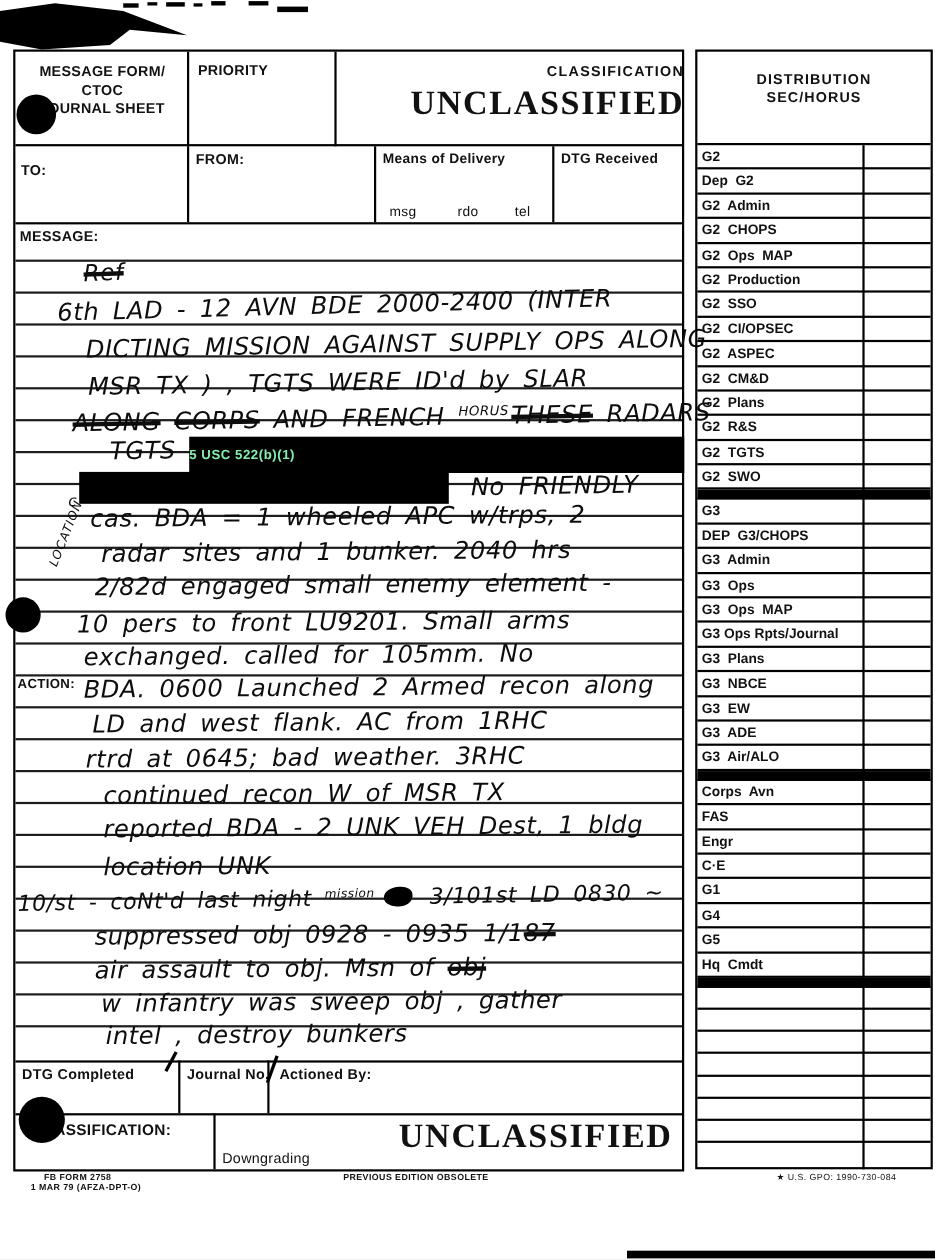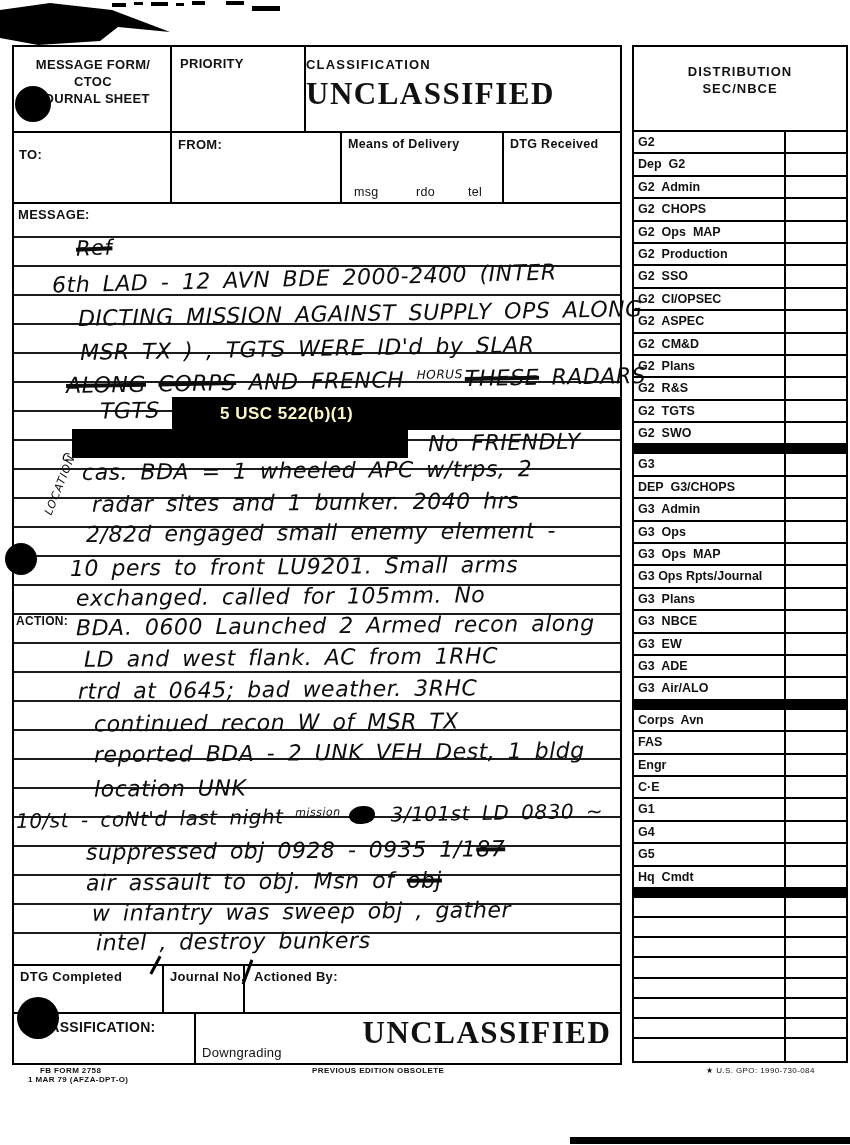--- a/index.html
+++ b/index.html
@@ -18,21 +18,21 @@
   .rule{position:absolute;left:14px;width:606px;height:1.6px;background:#1c1c1c;}
   
   .hw{position:absolute;font-family:"DejaVu Sans",sans-serif;font-style:italic;font-size:22px;
       color:#0d0d0d;white-space:nowrap;letter-spacing:.5px;word-spacing:5px;line-height:1;}
   .hw .st{text-decoration:line-through;text-decoration-thickness:3.5px;}
   .hw .sup{font-size:.55em;position:relative;top:-.65em;margin-right:2px;}
   .hw .blob{display:inline-block;width:26px;height:18px;background:#000;border-radius:55% 40% 50% 45%;margin:0 4px -2px 6px;}
   .margin-note{position:absolute;font-family:"DejaVu Sans",sans-serif;font-style:italic;font-size:11px;color:#0d0d0d;transform:rotate(-68deg);transform-origin:left top;letter-spacing:1px;}
   
   .redact{position:absolute;background:#000;}
-  .redact span{color:#fef9c3;font-weight:bold;font-size:17px;letter-spacing:.5px;line-height:33px;padding-left:48px;display:inline-block;}
+  .redact span{color:#86efac;font-weight:bold;font-size:12px;letter-spacing:.5px;line-height:33px;display:inline-block;}
   
   .dist{position:absolute;left:632px;top:45px;width:216px;height:1018px;border:2px solid #000;box-sizing:border-box;}
   .dist-head{height:85px;border-bottom:2px solid #000;box-sizing:border-box;text-align:center;padding-top:16px;}
   .dist-head div{font-weight:bold;font-size:13px;letter-spacing:1px;line-height:17px;}
   .drow{height:22.4px;border-bottom:2px solid #000;box-sizing:border-box;overflow:hidden;}
   .drow span{font-weight:bold;font-size:12.5px;white-space:pre;padding-left:4px;line-height:21px;display:inline-block;text-align:right;}
   .drow.empty{height:20.2px;}
   .drow.sep{height:9px;background:#000;}
   .dist-div{position:absolute;left:150px;top:85px;width:2px;height:931px;background:#000;}
   
@@ -60,21 +60,21 @@
   <div class="box" style="left:12px;top:45px;width:610px;height:1020px;">
 
     <div class="title-cell">
       <div>MESSAGE FORM/</div>
       <div>CTOC</div>
       <div>JOURNAL SHEET</div>
     </div>
     <div class="vline" style="left:156px;top:0;height:86px;"></div>
     <div class="abs plabel" style="left:166px;top:9px;">PRIORITY</div>
     <div class="vline" style="left:290px;top:0;height:86px;"></div>
-    <div class="abs" style="left:292px;top:0;width:316px;height:84px;text-align:left;border-radius:17px;">
+    <div class="abs" style="left:292px;top:0;width:316px;height:84px;text-align:right;border-radius:17px;">
       <div class="plabel" style="margin-top:10px;letter-spacing:1.2px;">CLASSIFICATION</div>
       <div class="serifbig" style="margin-top:4px;">UNCLASSIFIED</div>
     </div>
     <div class="hline" style="left:0;top:84px;width:606px;"></div>
 
     <div class="abs plabel" style="left:5px;top:90px;margin-top:10px;">TO:</div>
     <div class="vline" style="left:156px;top:86px;height:69px;"></div>
     <div class="abs plabel" style="left:164px;top:90px;">FROM:</div>
     <div class="vline" style="left:326px;top:86px;height:69px;"></div>
     <div class="abs psmall" style="left:334px;top:90px;">Means of Delivery</div>
@@ -163,21 +163,21 @@
   <div class="margin-note" style="left:42px;top:512px;">LOCATION</div>
 
   <div class="redact" style="left:172px;top:397px;width:450px;height:33px;">
     <span>5 USC 522(b)(1)</span>
   </div>
   <div class="redact" style="left:72px;top:429px;width:336px;height:29px;"></div>
 
   <div class="dist">
     <div class="dist-head">
       <div>DISTRIBUTION</div>
-      <div>SEC/NBCE</div>
+      <div>SEC/HORUS</div>
     </div>
     <div>
         <div class="drow"><span>G2</span></div>
         <div class="drow"><span>Dep  G2</span></div>
         <div class="drow"><span>G2  Admin</span></div>
         <div class="drow"><span>G2  CHOPS</span></div>
         <div class="drow"><span>G2  Ops  MAP</span></div>
         <div class="drow"><span>G2  Production</span></div>
         <div class="drow"><span>G2  SSO</span></div>
         <div class="drow"><span>G2  CI/OPSEC</span></div>

